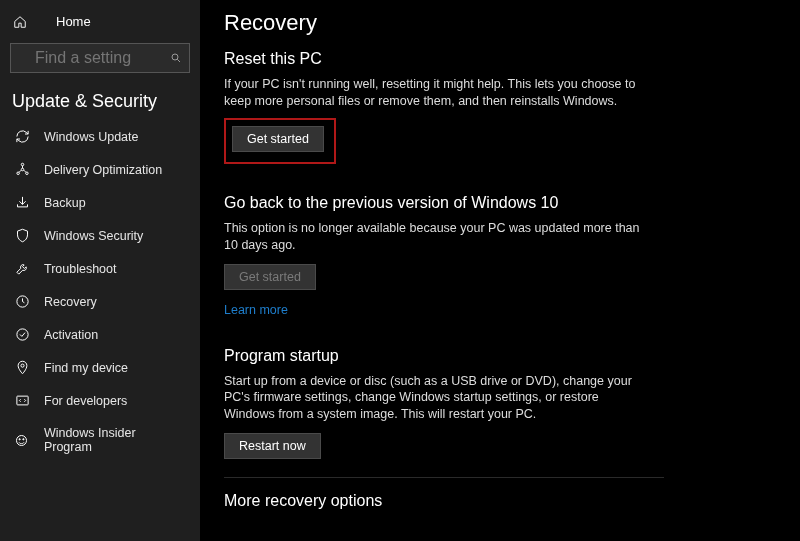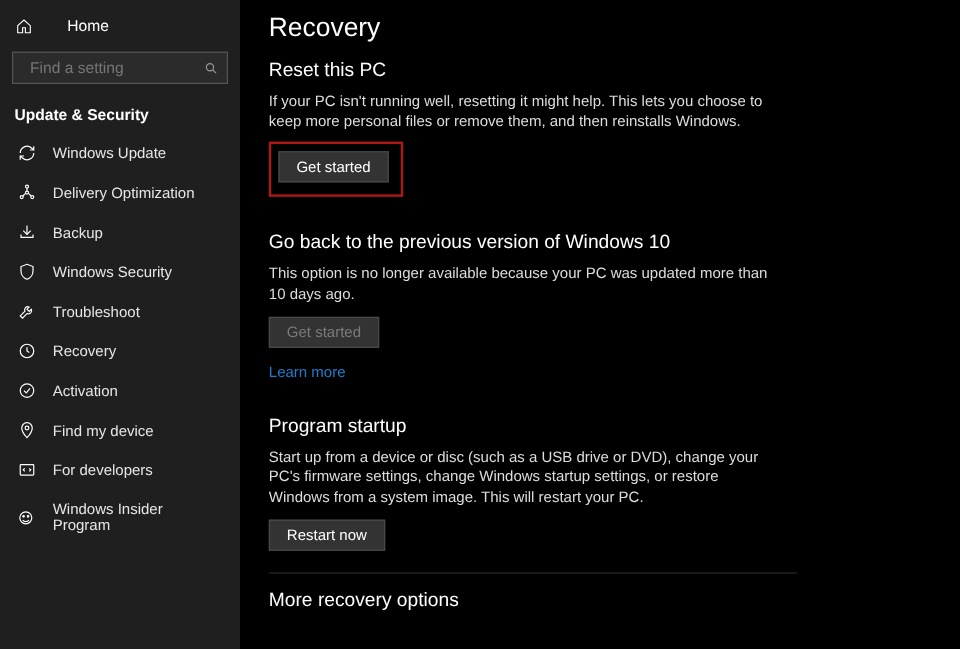--- a/index.html
+++ b/index.html
@@ -33,34 +33,34 @@
   .home-row .icon { width: 16px; display:flex; align-items:center; justify-content:center; }
   .search-wrap {
     margin: 8px 10px;
     position: relative;
   }
   .search-wrap input {
     width: 100%;
     background: #2b2b2b;
     border: 1px solid #555;
     color: #5eead4;
-    padding: 5px 26px 5px 14px;
-    font-size: 13px;
+    padding: 5px 26px 5px 24px;
+    font-size: 16px;
     outline: none;
   }
   .search-wrap .s-icon {
     position: absolute;
     right: 8px;
     top: 50%;
     transform: translateY(-50%);
     color: #999;
   }
   .category {
-    font-weight: 700;
-    font-size: 13px;
+    font-weight: 400;
+    font-size: 18px;
     padding: 10px 12px 8px;
   }
   .nav-item {
     display: flex;
     align-items: center;
     gap: 14px;
     padding: 9px 14px;
     cursor: pointer;
     color: #e6e6e6;
     font-size: 12.5px;

